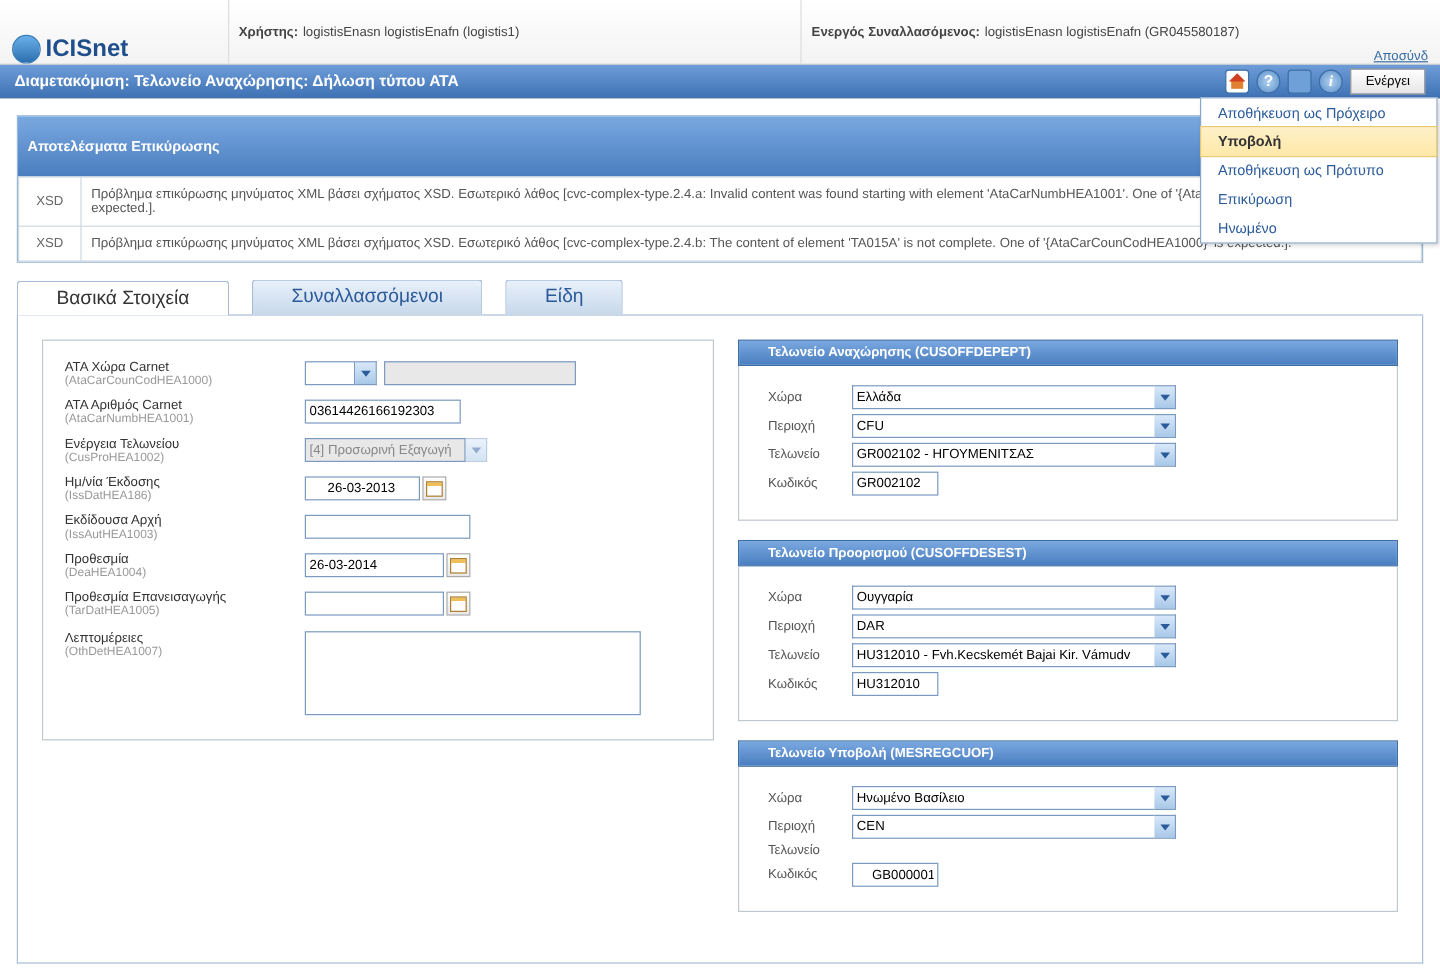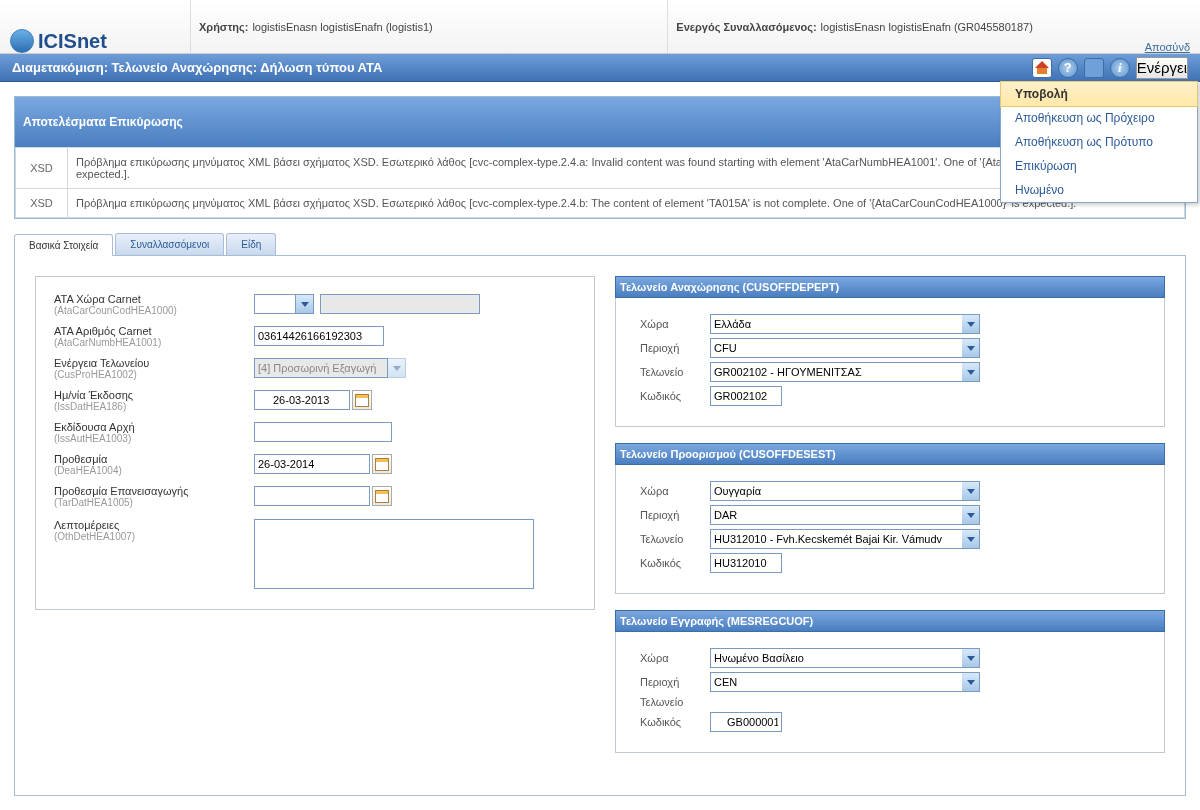--- a/index.html
+++ b/index.html
@@ -12,49 +12,49 @@
 .header-section b{font-weight:bold;margin-right:4px}
 .header-right{font-size:11px;color:#3a6ea5}
 .title-bar{height:28px;background:linear-gradient(#6e9dd8,#3f72b5);color:#fff;font-size:13px;font-weight:bold;display:flex;align-items:center;padding:0 12px;border-bottom:1px solid #2a5a9a}
 .title-bar-right{margin-left:auto;display:flex;align-items:center;gap:6px}
 .title-icon{width:20px;height:20px;background:#6fa0d8;border:1px solid #3a6ea5;border-radius:3px;display:inline-block}
 .title-icon.home{background:#fff;position:relative}
 .title-icon.home::before{content:"";position:absolute;left:4px;top:8px;width:10px;height:7px;background:#e08030}
 .title-icon.home::after{content:"";position:absolute;left:2px;top:2px;border-left:7px solid transparent;border-right:7px solid transparent;border-bottom:7px solid #d04020}
 .title-icon.help{background:radial-gradient(#b0d0f0,#5a90c8);border-radius:50%;color:#fff;text-align:center;line-height:18px;font-size:13px}
 .title-icon.info{background:radial-gradient(#b0d0f0,#5a90c8);border-radius:50%;color:#fff;text-align:center;line-height:18px;font-size:13px;font-style:italic;font-family:serif}
-.action-btn{height:22px;background:linear-gradient(#fff,#e5e5e5);border:1px solid #999;padding:0 0;font-size:15px;cursor:pointer}
+.action-btn{height:22px;background:linear-gradient(#fff,#e5e5e5);border:1px solid #999;padding:0 12px;font-size:11px;cursor:pointer}
 .dropdown-menu{position:absolute;right:2px;top:81px;width:198px;background:#fff;border:1px solid #8aa8c8;box-shadow:2px 2px 4px rgba(0,0,0,0.2);z-index:100}
 .dropdown-menu .item{padding:5px 14px;font-size:12px;color:#2a5a9a;cursor:pointer}
 .dropdown-menu .item.hl{background:linear-gradient(#fff0c8,#ffe8a8);border:1px solid #e8c870;margin:-1px;font-weight:bold;color:#333}
 .content{padding:14px}
 .panel{border:1px solid #9ab8d8;margin-bottom:14px}
 .panel-header{background:linear-gradient(#7aa8e0,#4a7ec0);color:#fff;font-weight:bold;font-size:12px;padding:18px 8px}
 .val-table{width:100%;border-collapse:collapse;font-size:11px}
 .val-table td{border:1px solid #d0d8e0;padding:8px;color:#555}
 .val-table td.code{width:52px;text-align:center;color:#666}
 .tabs{display:flex;border-bottom:1px solid #a8bdd8;margin-bottom:0}
-.tab{padding:5px 14px;border:1px solid #a8bdd8;border-bottom:none;background:linear-gradient(#e8f0fa,#c8d8ec);color:#2a5a9a;font-size:10px;cursor:pointer;margin-right:2px;border-radius:3px 3px 0 0}
+.tab{padding:5px 32px;border:1px solid #a8bdd8;border-bottom:none;background:linear-gradient(#e8f0fa,#c8d8ec);color:#2a5a9a;font-size:16px;cursor:pointer;margin-right:19px;border-radius:3px 3px 0 0}
 .tab.active{background:#fff;font-weight:normal;color:#333;position:relative;top:1px}
 .tab-body{border:1px solid #a8bdd8;border-top:none;padding:20px;display:flex;gap:20px;min-height:540px}
 .left-col{width:560px}
 .right-col{flex:1}
 .form-box{border:1px solid #c0c8d0;padding:14px 18px}
 .form-row{display:flex;align-items:center;margin-bottom:6px;min-height:26px}
 .form-label{width:200px;font-size:11px;color:#333}
 .form-label .sub{color:#999;font-size:10px;display:block}
 .inp{height:20px;border:1px solid #7a9ac0;padding:0 3px;font-size:11px;background:#fff}
 .inp[disabled]{background:#e8e8e8;color:#888}
 .sel-btn{width:18px;height:20px;background:linear-gradient(#d8e8fa,#a8c8e8);border:1px solid #7a9ac0;border-left:none;display:inline-flex;align-items:center;justify-content:center}
 .sel-btn::after{content:"";border-left:4px solid transparent;border-right:4px solid transparent;border-top:5px solid #2a5a9a}
 .cal-btn{width:20px;height:20px;background:linear-gradient(#fff,#e8e8e8);border:1px solid #aaa;margin-left:2px;display:inline-flex;align-items:center;justify-content:center}
 .cal-btn::before{content:"";width:12px;height:11px;background:linear-gradient(#f0c058 3px,#fff 3px);border:1px solid #b08030}
 textarea.inp{height:70px;width:280px;resize:none}
 .section{margin-bottom:16px}
-.section-header{background:linear-gradient(#7aa8e0,#4a7ec0);color:#fff;font-weight:bold;font-size:11px;padding:4px 4px;border:1px solid #3a6ea5}
+.section-header{background:linear-gradient(#7aa8e0,#4a7ec0);color:#fff;font-weight:bold;font-size:11px;padding:4px 24px;border:1px solid #3a6ea5}
 .section-body{border:1px solid #c0c8d0;border-top:none;padding:16px 24px}
 .sec-row{display:flex;align-items:center;margin-bottom:4px}
 .sec-label{width:70px;font-size:11px;color:#555}
 .wide-sel{display:flex;width:270px}
 .wide-sel .inp{flex:1;border-right:none}
 </style>
 </head>
 <body>
 
 <div class="header-bar">
@@ -78,22 +78,22 @@
   <div class="title-bar-right">
     <span class="title-icon home"></span>
     <span class="title-icon help">?</span>
     <span class="title-icon"></span>
     <span class="title-icon info">i</span>
     <button class="action-btn">Ενέργει</button>
   </div>
 </div>
 
 <div class="dropdown-menu">
+  <div class="item">Αποθήκευση ως Πρόχειρο</div>
   <div class="item hl">Υποβολή</div>
-  <div class="item">Αποθήκευση ως Πρόχειρο</div>
   <div class="item">Αποθήκευση ως Πρότυπο</div>
   <div class="item">Επικύρωση</div>
   <div class="item">Ηνωμένο</div>
 </div>
 
 <div class="content">
 
   <div class="panel">
     <div class="panel-header">Αποτελέσματα Επικύρωσης</div>
     <table class="val-table">
@@ -221,21 +221,21 @@
               </div>
             </div>
           <div class="sec-row">
               <div class="sec-label">Κωδικός</div>
               <input class="inp" style="width: 72px;" value="HU312010">
             </div>
         </div>
       </div>
 
       <div class="section">
-        <div class="section-header">Τελωνείο Εγγραφής (MESREGCUOF)</div>
+        <div class="section-header">Τελωνείο Υποβολή (MESREGCUOF)</div>
         <div class="section-body">
           <div class="sec-row">
               <div class="sec-label">Χώρα</div>
               <div class="wide-sel">
                 <input class="inp" value="Ηνωμένο Βασίλειο" style="">
                 <span class="sel-btn"></span>
               </div>
             </div>
           <div class="sec-row">
               <div class="sec-label">Περιοχή</div>

